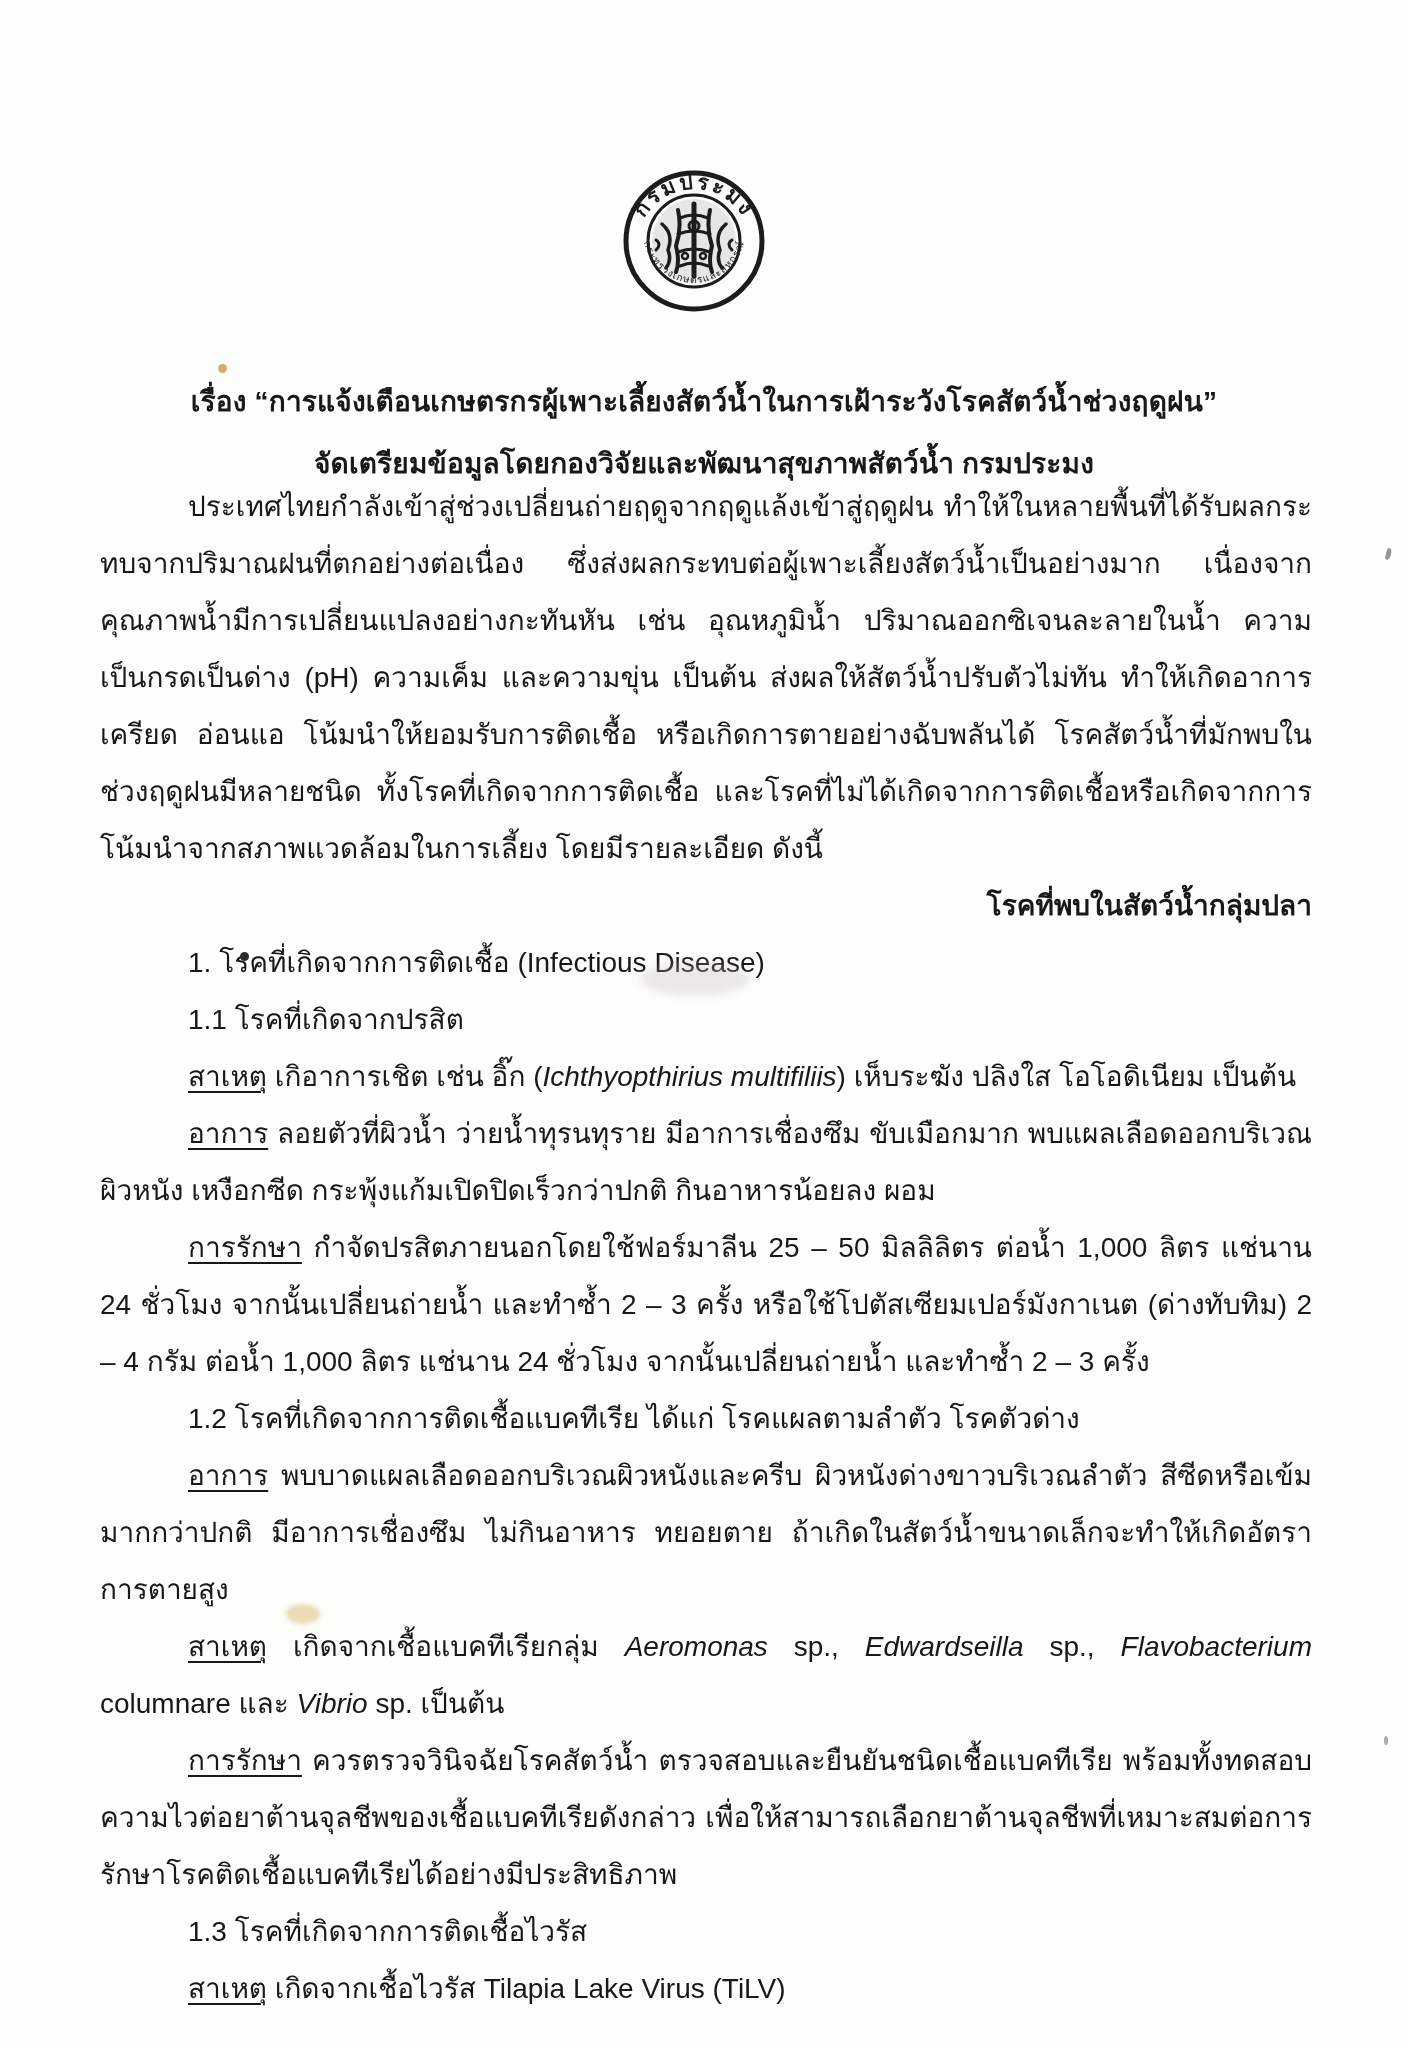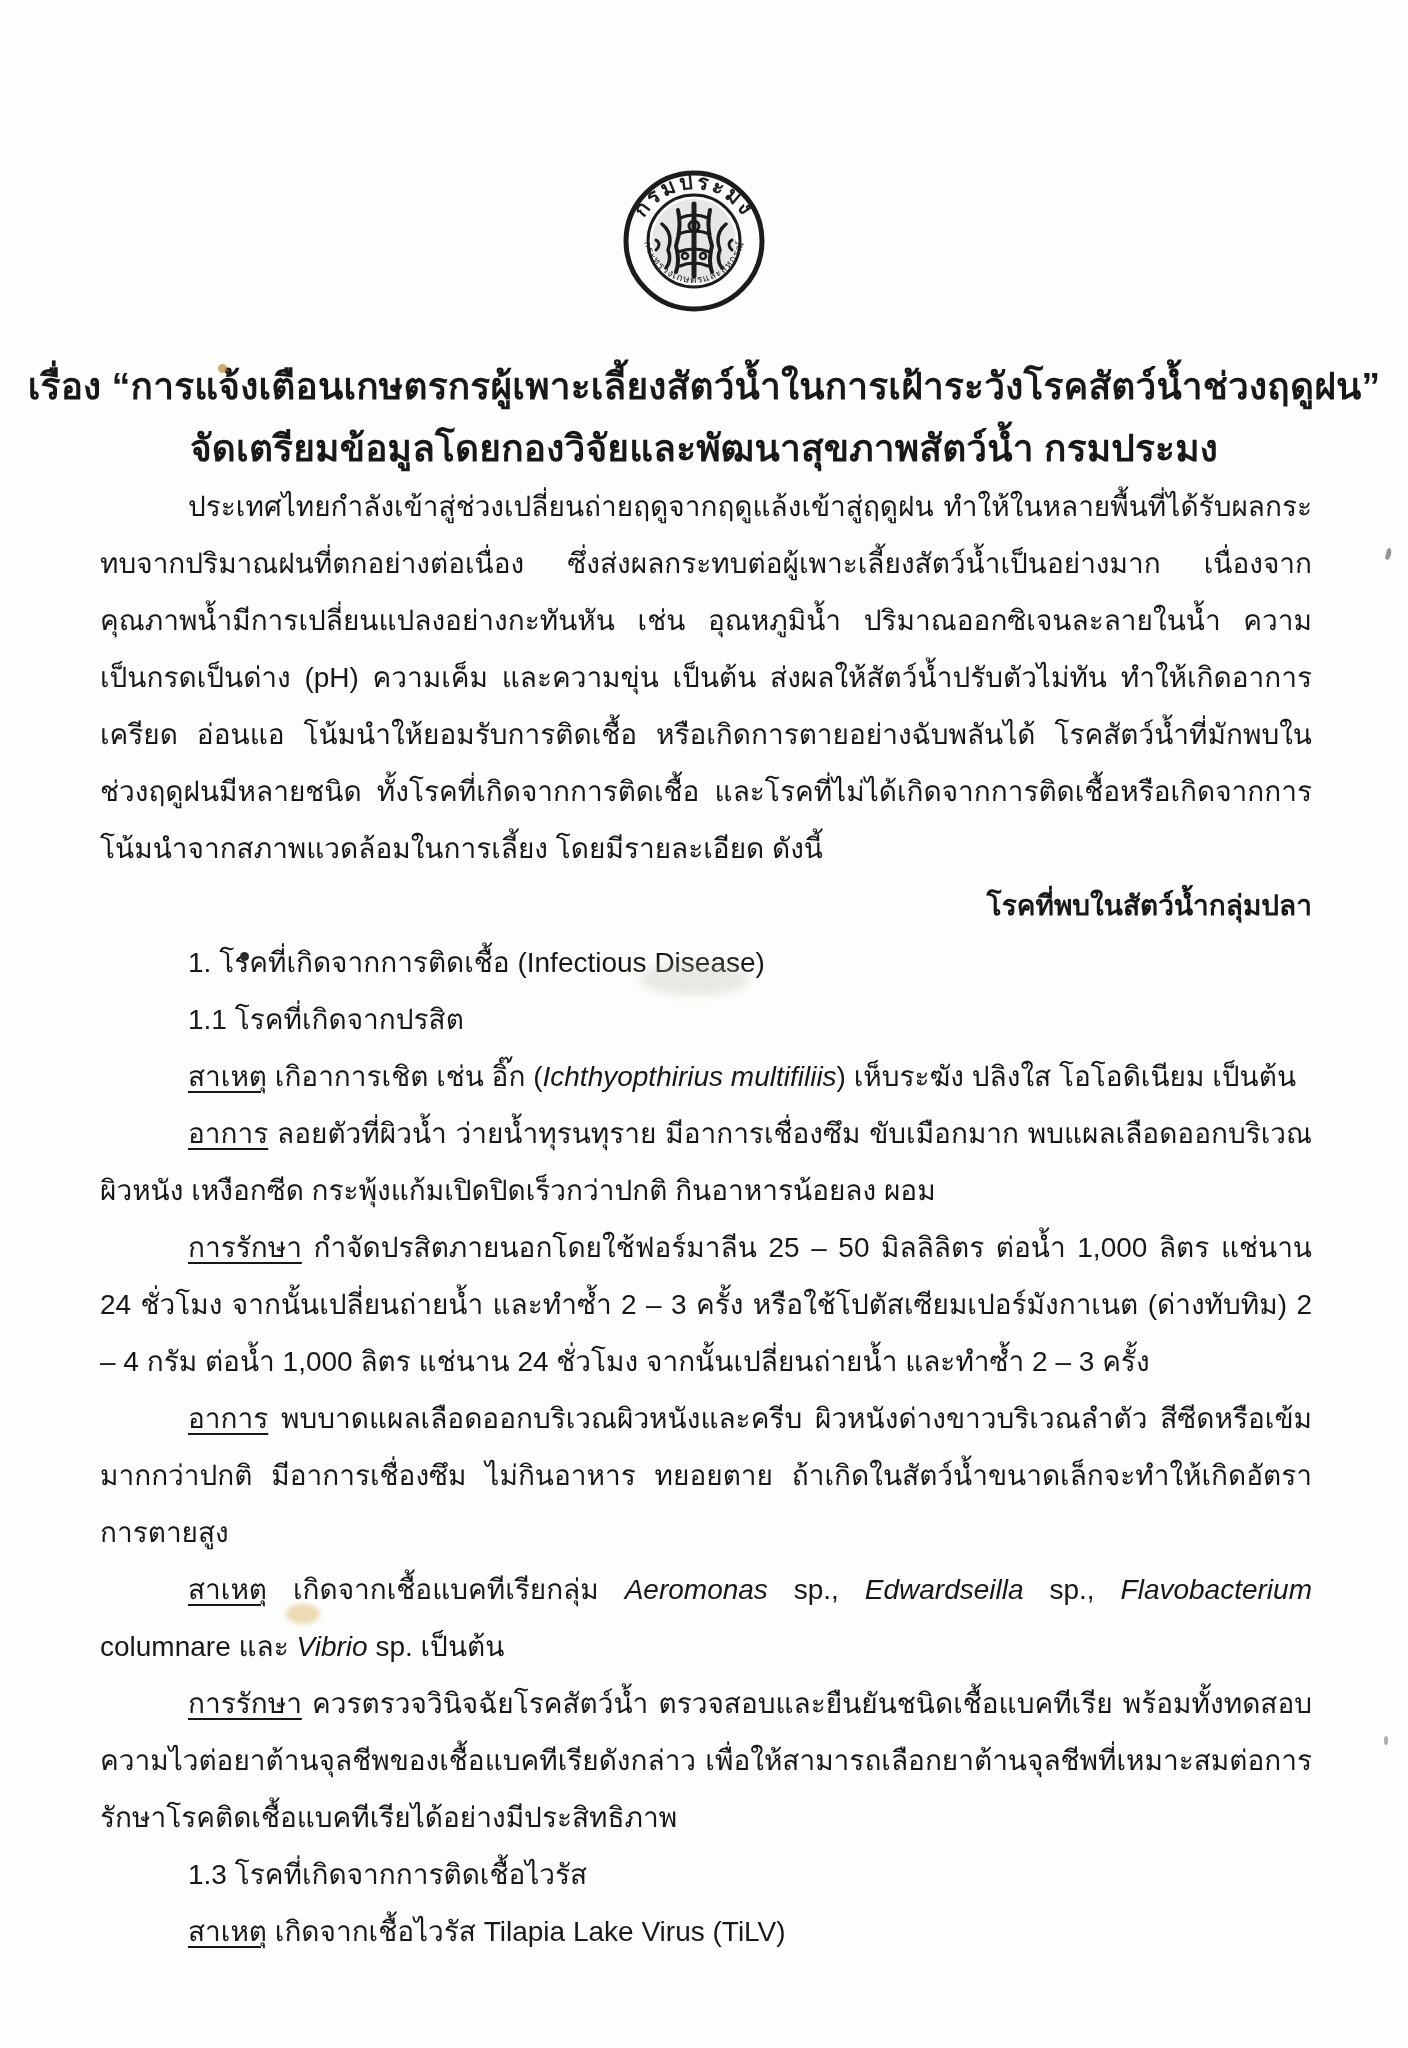--- a/index.html
+++ b/index.html
@@ -20,24 +20,24 @@
     top: 168px;
     width: 144px;
     height: 146px;
   }
   .seal svg { width: 100%; height: 100%; }
   
   .title-block {
     position: absolute;
     left: 0;
     right: 0;
-    top: 356px;
+    top: 371px;
     text-align: center;
     font-weight: bold;
-    font-size: 37px;
+    font-size: 28px;
     line-height: 62px;
     letter-spacing: 0.2px;
   }
   
   .doc-body {
     position: absolute;
     left: 100px;
     width: 1212px;
     top: 478px;
     font-size: 28px;
@@ -136,20 +136,21 @@
   </div>
 
   <div class="doc-body" id="doc-body">
       <p><span>ประเทศไทยกำลังเข้าสู่ช่วงเปลี่ยนถ่ายฤดูจากฤดูแล้งเข้าสู่ฤดูฝน ทำให้ในหลายพื้นที่ได้รับผลกระทบจากปริมาณฝนที่ตกอย่างต่อเนื่อง ซึ่งส่งผลกระทบต่อผู้เพาะเลี้ยงสัตว์น้ำเป็นอย่างมาก เนื่องจากคุณภาพน้ำมีการเปลี่ยนแปลงอย่างกะทันหัน เช่น อุณหภูมิน้ำ ปริมาณออกซิเจนละลายในน้ำ ความเป็นกรดเป็นด่าง (pH) ความเค็ม และความขุ่น เป็นต้น ส่งผลให้สัตว์น้ำปรับตัวไม่ทัน ทำให้เกิดอาการเครียด อ่อนแอ โน้มนำให้ยอมรับการติดเชื้อ หรือเกิดการตายอย่างฉับพลันได้ โรคสัตว์น้ำที่มักพบในช่วงฤดูฝนมีหลายชนิด ทั้งโรคที่เกิดจากการติดเชื้อ และโรคที่ไม่ได้เกิดจากการติดเชื้อหรือเกิดจากการโน้มนำจากสภาพแวดล้อมในการเลี้ยง โดยมีรายละเอียด ดังนี้</span></p>
       <p class="heading"><span>โรคที่พบในสัตว์น้ำกลุ่มปลา</span></p>
       <p><span>1. โรคที่เกิดจากการติดเชื้อ (Infectious Disease)</span></p>
       <p><span>1.1 โรคที่เกิดจากปรสิต</span></p>
       <p><span class="label">สาเหตุ</span><span> เกิอาการเชิต เช่น อิ๊ก (</span><span class="italic">Ichthyopthirius multifiliis</span><span>) เห็บระฆัง ปลิงใส โอโอดิเนียม เป็นต้น</span></p>
       <p><span class="label">อาการ</span><span> ลอยตัวที่ผิวน้ำ ว่ายน้ำทุรนทุราย มีอาการเชื่องซึม ขับเมือกมาก พบแผลเลือดออกบริเวณผิวหนัง เหงือกซีด กระพุ้งแก้มเปิดปิดเร็วกว่าปกติ กินอาหารน้อยลง ผอม</span></p>
       <p><span class="label">การรักษา</span><span> กำจัดปรสิตภายนอกโดยใช้ฟอร์มาลีน 25 – 50 มิลลิลิตร ต่อน้ำ 1,000 ลิตร แช่นาน 24 ชั่วโมง จากนั้นเปลี่ยนถ่ายน้ำ และทำซ้ำ 2 – 3 ครั้ง หรือใช้โปตัสเซียมเปอร์มังกาเนต (ด่างทับทิม) 2 – 4 กรัม ต่อน้ำ 1,000 ลิตร แช่นาน 24 ชั่วโมง จากนั้นเปลี่ยนถ่ายน้ำ และทำซ้ำ 2 – 3 ครั้ง</span></p>
+      <p><span>1.2 โรคที่เกิดจากการติดเชื้อแบคทีเรีย ได้แก่ โรคแผลตามลำตัว โรคตัวด่าง</span></p>
       <p><span class="label">อาการ</span><span> พบบาดแผลเลือดออกบริเวณผิวหนังและครีบ ผิวหนังด่างขาวบริเวณลำตัว สีซีดหรือเข้มมากกว่าปกติ มีอาการเชื่องซึม ไม่กินอาหาร ทยอยตาย ถ้าเกิดในสัตว์น้ำขนาดเล็กจะทำให้เกิดอัตราการตายสูง</span></p>
       <p><span class="label">สาเหตุ</span><span> เกิดจากเชื้อแบคทีเรียกลุ่ม </span><span class="italic">Aeromonas</span><span> sp., </span><span class="italic">Edwardseilla</span><span> sp., </span><span class="italic">Flavobacterium</span><span> columnare และ </span><span class="italic">Vibrio</span><span> sp. เป็นต้น</span></p>
       <p><span class="label">การรักษา</span><span> ควรตรวจวินิจฉัยโรคสัตว์น้ำ ตรวจสอบและยืนยันชนิดเชื้อแบคทีเรีย พร้อมทั้งทดสอบความไวต่อยาต้านจุลชีพของเชื้อแบคทีเรียดังกล่าว เพื่อให้สามารถเลือกยาต้านจุลชีพที่เหมาะสมต่อการรักษาโรคติดเชื้อแบคทีเรียได้อย่างมีประสิทธิภาพ</span></p>
       <p><span>1.3 โรคที่เกิดจากการติดเชื้อไวรัส</span></p>
       <p><span class="label">สาเหตุ</span><span> เกิดจากเชื้อไวรัส Tilapia Lake Virus (TiLV)</span></p>
     </div>
 
   <div class="speck speck-ink-dot"></div>
   <div class="speck speck-comma"></div>
   <div class="speck speck-smudge-gray"></div>

